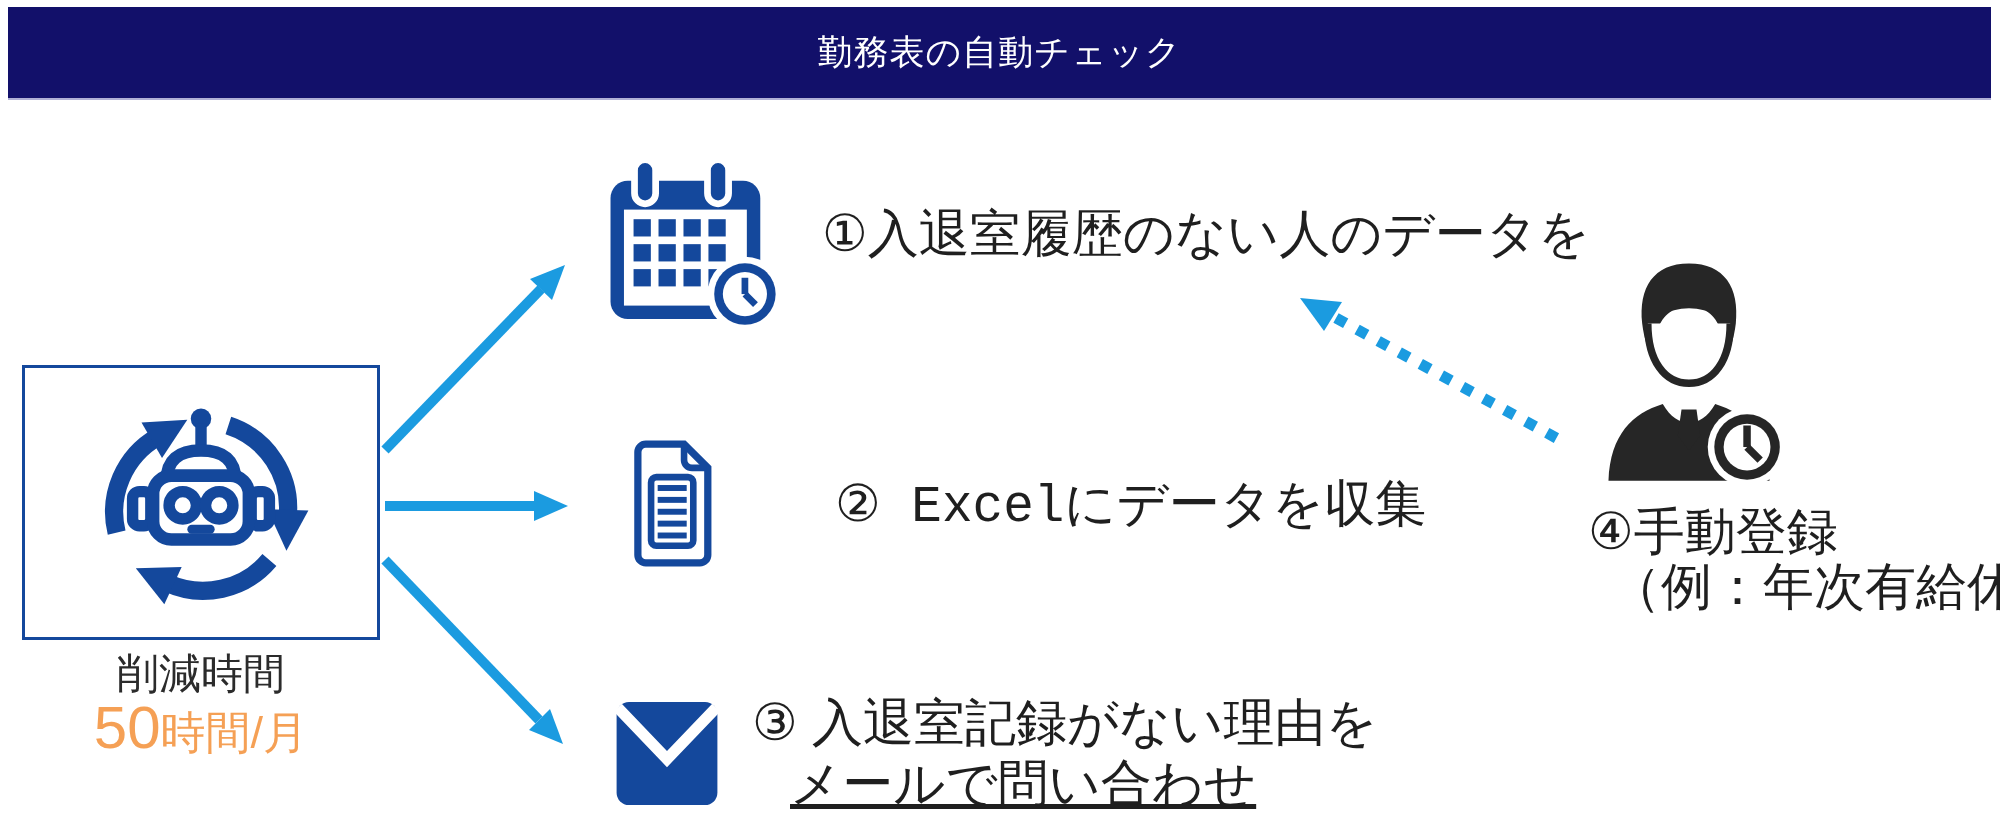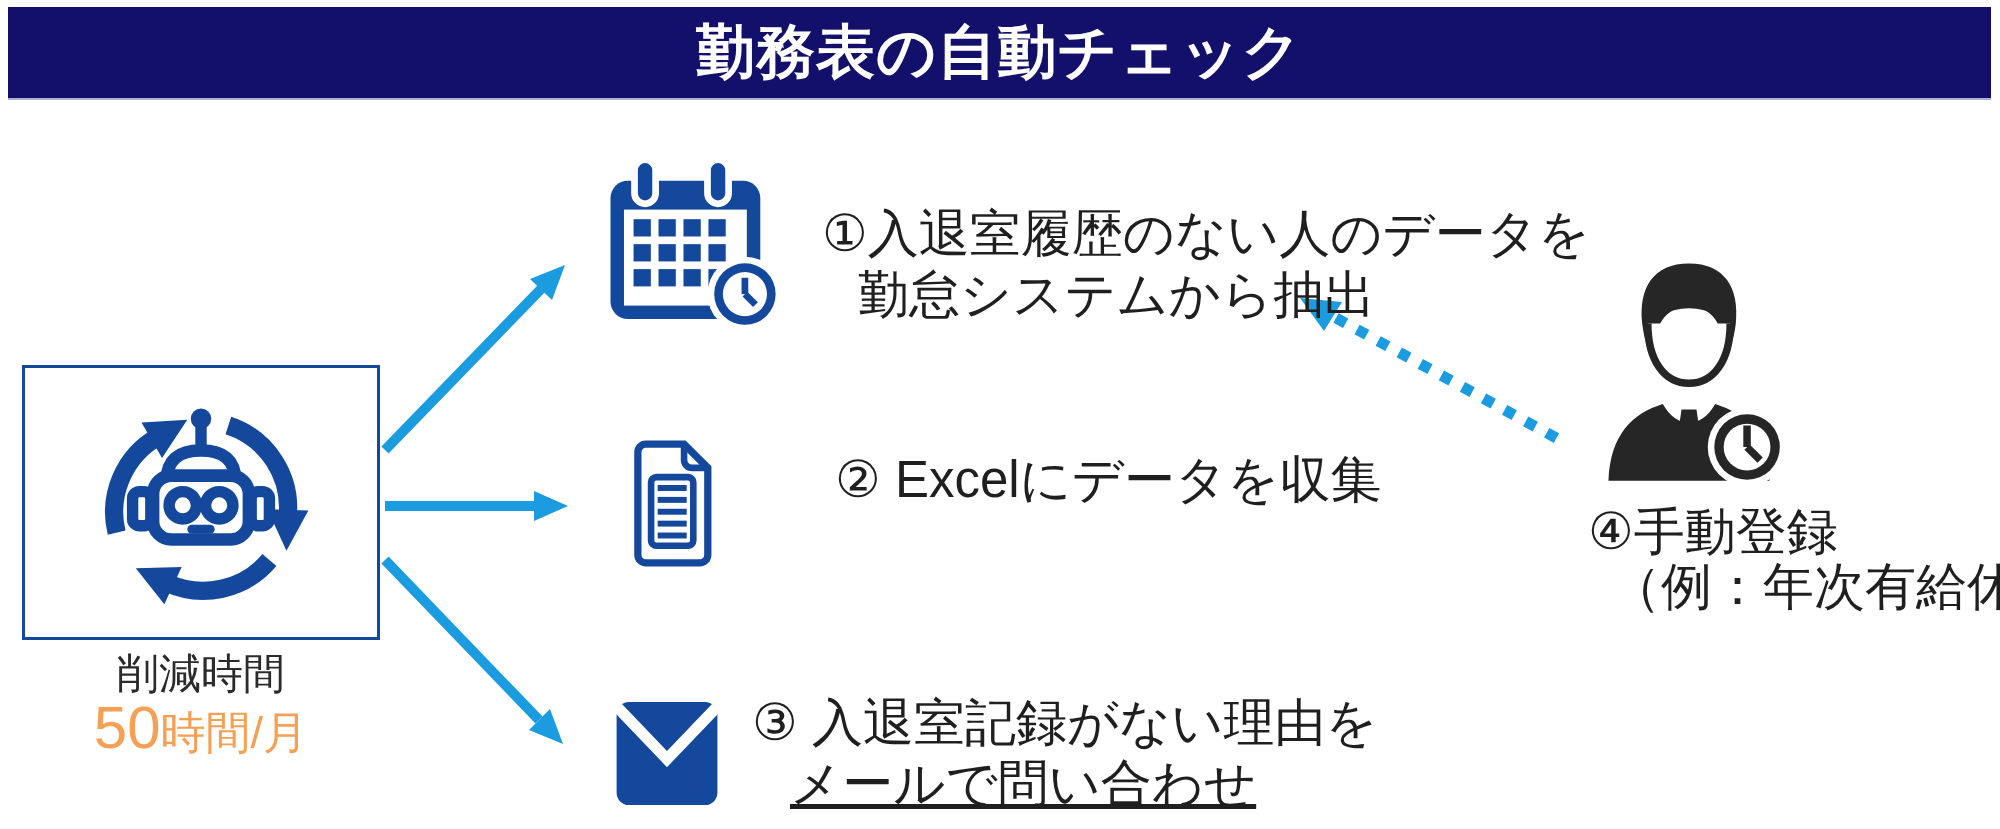--- a/index.html
+++ b/index.html
@@ -17,21 +17,21 @@
     position:relative;width:2000px;height:829px;background:var(--background);
     font-family:"Liberation Sans","DejaVu Sans",sans-serif;color:var(--text-black);
     overflow:hidden;
   }
   .title-bar{
     position:absolute;left:8px;top:7px;width:1983px;height:91px;
     background:var(--title-bg);border-bottom:2px solid #b0b0d6;
     display:flex;align-items:center;justify-content:center;
   }
   .title-bar .title{
-    color:var(--title-text);font-size:59px;letter-spacing:1px;font-weight:700;
+    color:var(--title-text);font-size:35px;letter-spacing:1px;font-weight:400;
   }
   .layer{position:absolute;left:0;top:0;width:2000px;height:829px;pointer-events:none;}
   .arrow-line{stroke:var(--arrow-blue);stroke-width:10;fill:none;stroke-linecap:butt;}
   .arrow-head{fill:var(--arrow-blue);}
   .dotted-line{stroke:var(--arrow-blue);stroke-width:11;fill:none;stroke-dasharray:11 13;stroke-linecap:butt;}
 
   .robot-box{
     position:absolute;left:22px;top:365px;width:358px;height:275px;
     border:3px solid var(--icon-blue);background:#fff;box-sizing:border-box;
     display:flex;align-items:center;justify-content:center;
@@ -49,21 +49,21 @@
 
   .icon{position:absolute;}
   .icon-calendar{left:597px;top:152px;width:196px;height:192px;}
   .icon-document{left:626px;top:430px;width:95px;height:147px;}
   .icon-envelope{left:611px;top:694px;width:112px;height:119px;}
   .icon-person{left:1586px;top:252px;width:206px;height:244px;}
 
   .step-text{position:absolute;font-size:51px;line-height:61px;color:var(--text-black);white-space:nowrap;}
   .step1-text{left:822px;top:203px;}
   .step1-text .l2{margin-left:36px;}
-  .step2-text{left:835px;top:454px;line-height:52px;}
+  .step2-text{left:835px;top:482px;line-height:52px;font-family:Liberation Mono, monospace;}
   .step3-text{left:752px;top:692px;}
   .step3-text .l2{margin-left:38px;text-decoration:underline;}
   .step4-text{left:1588px;top:504px;line-height:55px;}
   .step4-text .l2{margin-left:22px;}
 
   
   .ibf{fill:var(--icon-blue);}
   .ibs{stroke:var(--icon-blue);fill:none;}
   .ibsw{stroke:var(--icon-blue);fill:#fff;}
   .whf{fill:#fff;}
@@ -149,21 +149,20 @@
     <g>
       <circle class="whf" cx="76" cy="74" r="19.5"></circle>
       <circle class="ibf" cx="76" cy="74" r="16"></circle>
       <circle class="whf" cx="76" cy="74" r="11.5"></circle>
       <line class="ibs" stroke-width="3.5" x1="76" y1="74" x2="76" y2="65.5"></line>
       <line class="ibs" stroke-width="3.5" x1="76" y1="74" x2="81.5" y2="79.5"></line>
     </g>
   </svg>
   <div class="step-text step1-text">
     <div class="l1">①入退室履歴のない人のデータを</div>
-    <div class="l2">勤怠システムから抽出</div>
   </div>
 
   <svg class="icon icon-document" viewBox="0 0 72 100">
     <path class="ibsw" stroke-width="5.5" d="M 15 5 H 44 L 62 23 V 89 a 6 6 0 0 1 -6 6 H 15 a 6 6 0 0 1 -6 -6 V 11 a 6 6 0 0 1 6 -6 Z"></path>
     <path class="ibs" stroke-width="5" d="M 44 6 V 17 a 6 6 0 0 0 6 6 H 61"></path>
     <rect class="ibsw" stroke-width="5" x="19" y="30" width="32" height="52" rx="4"></rect>
     <g class="ibf">
       <rect x="24" y="36" width="22" height="4.5"></rect>
       <rect x="24" y="45" width="22" height="4.5"></rect>
       <rect x="24" y="54" width="22" height="4.5"></rect>

